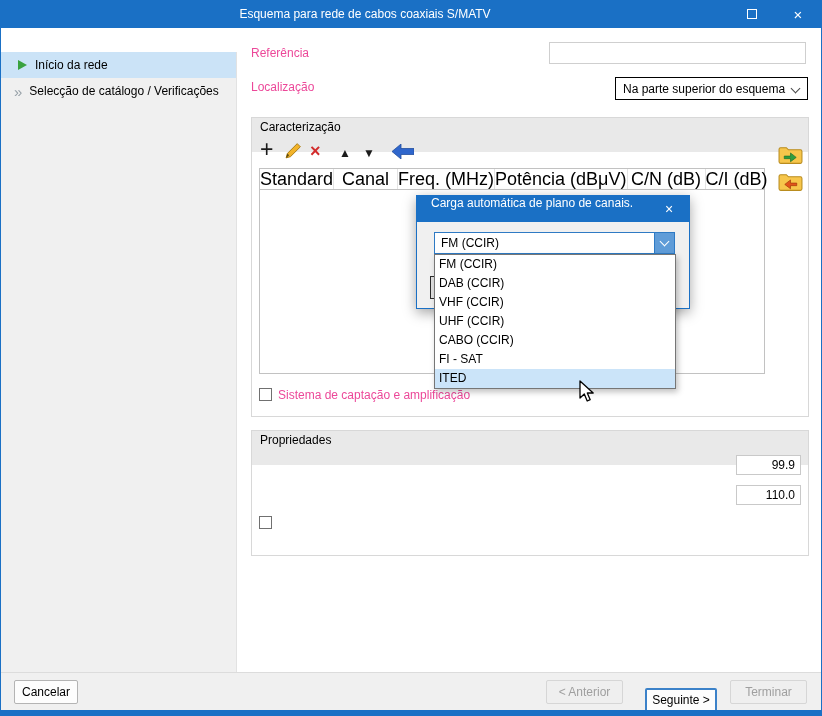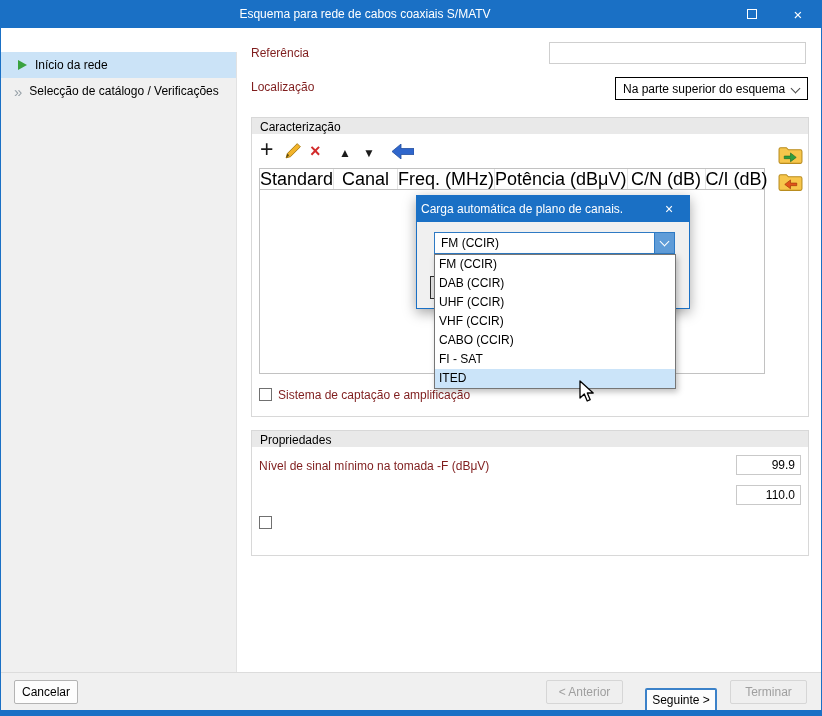--- a/index.html
+++ b/index.html
@@ -17,32 +17,32 @@
 
   
   .sidebar { position:absolute; left:0; top:28px; width:236px; height:644px; background:#f0f0f0;
              border-right:1px solid #e2e2e2;margin-top:24px; }
   .side-item { height:26px; display:flex; align-items:center; white-space:nowrap; }
   .side-item.active { background:#cbe3f7; }
   .tri-green { width:0; height:0; border-left:9px solid #39a23f; border-top:5px solid transparent;
                border-bottom:5px solid transparent; margin:0 8px 0 17px; flex:0 0 auto; }
   .chev-gray { color:#97a1a8; font-size:15px; margin:0 7px 0 13px; flex:0 0 auto; }
 
-  .lbl { position:absolute; font-size:12px; color:#7f1d1d; white-space:nowrap; }
+  .lbl { position:absolute; font-size:12px; color:#ec4899; white-space:nowrap; }
 
   .text-input { position:absolute; left:548px; top:42px; width:257px; height:22px; border:1px solid #cfcfcf;
                 background:#fff; font:12px "Liberation Sans",sans-serif; padding:0 5px; outline:none; }
   .combo { position:absolute; left:614px; top:77px; width:193px; height:23px; background:#fff;
            border:1px solid #000000; display:flex; align-items:center; padding-left:7px; }
   .combo-chev { position:absolute; right:8px; top:7px; width:7px; height:7px;
                 border-right:1.6px solid #4a4a4a; border-bottom:1.6px solid #4a4a4a; transform:rotate(45deg); }
 
   
   .group { position:absolute; border:1px solid #d8d8d8; background:#fff; }
-  .group-band { height:16px; background:#e9e9e9; line-height:18px; padding-left:8px; font-size:12px; }
+  .group-band { height:34px; background:#e9e9e9; line-height:18px; padding-left:8px; font-size:12px; }
 
   
   .tool { position:absolute; cursor:default; line-height:1; }
   .ic-plus { font-size:23px; color:#1b1b1b; }
   .ic-del { font-size:18px; font-weight:bold; color:#d22b2b; }
   .ic-tri { font-size:12px; color:#1b1b1b; }
 
   
   .table { position:absolute; left:258px; top:168px; width:506px; height:206px;
            border:1px solid #c2c2c2; background:#fff; }
@@ -51,22 +51,22 @@
         font-size:18px; white-space:nowrap; }
   .th:last-child { border-right:none; }
 
   .folder-btn { position:absolute; width:26px; height:23px; display:flex; align-items:center; justify-content:center; }
 
   .checkbox { position:absolute; width:13px; height:13px; background:#fff; border:1px solid #707070; }
 
   
   .modal { position:absolute; left:415px; top:195px; width:274px; height:114px; background:#f0f0f0;
            border:1px solid #1a70c5; box-shadow:0 4px 12px rgba(0,0,0,.35); z-index:10; }
-  .modal-title { height:26px; background:#1a70c5; color:#fff; display:flex; align-items:center;
-                 padding-left:4px; font-size:12px; position:relative; }
+  .modal-title { height:26px; background:#1a70c5; color:#fff; display:flex; align-items:flex-start;
+                 padding-left:14px; font-size:12px; position:relative; }
   .modal-close { position:absolute; right:8px; top:4px; width:24px; height:18px; display:flex;
                  align-items:center; justify-content:center; color:#fff; font-size:14px; }
   .modal-combo { position:absolute; left:17px; top:36px; width:241px; height:22px; background:#fff;
                  border:1px solid #2e7ac4; display:flex; align-items:center; padding-left:6px; }
   .modal-combo-btn { position:absolute; right:0; top:0; width:20px; height:20px; background:#5f9cd8;
                      border-left:1px solid #2e7ac4; }
   .modal-combo-btn i { position:absolute; left:6px; top:5px; width:7px; height:7px;
                        border-right:1.8px solid #fff; border-bottom:1.8px solid #fff; transform:rotate(45deg); }
 
   .hidden-btn-sliver { position:absolute; left:429px; top:276px; width:9px; height:23px; background:#e1e1e1;
@@ -184,31 +184,30 @@
           <i></i>
         </span>
     </div>
   </div>
 
   <div class="hidden-btn-sliver"></div>
 
   <div class="droplist">
     <div class="opt">FM (CCIR)</div>
     <div class="opt">DAB (CCIR)</div>
+    <div class="opt">VHF (CCIR)</div>
     <div class="opt">UHF (CCIR)</div>
-    <div class="opt">VHF (CCIR)</div>
     <div class="opt">CABO (CCIR)</div>
     <div class="opt">FI - SAT</div>
     <div class="opt selected">ITED</div>
   </div>
 
   <div class="group" style="left:250px; top:430px; width:558px; height:126px;">
     <div class="group-band">Propriedades</div>
   </div>
-  <span class="lbl" style="left:258px; top:459px;">Nível de sinal mínimo na tomada -F (dBμV)</span>
   <div class="val-box" style="left:735px; top:455px;">99.9</div>
   <div class="val-box" style="left:735px; top:485px;">110.0</div>
   <span class="checkbox" style="left:258px; top:516px;"></span>
 
   <div class="footer">
     <div class="btn" style="left:13px; width:64px;">Cancelar</div>
     <div class="btn disabled" style="left:545px; width:77px;">&lt; Anterior</div>
     <div class="btn primary" style="left:644px; width:72px;margin-top:8px;">Seguinte &gt;</div>
     <div class="btn disabled" style="left:729px; width:77px;">Terminar</div>
   </div>

